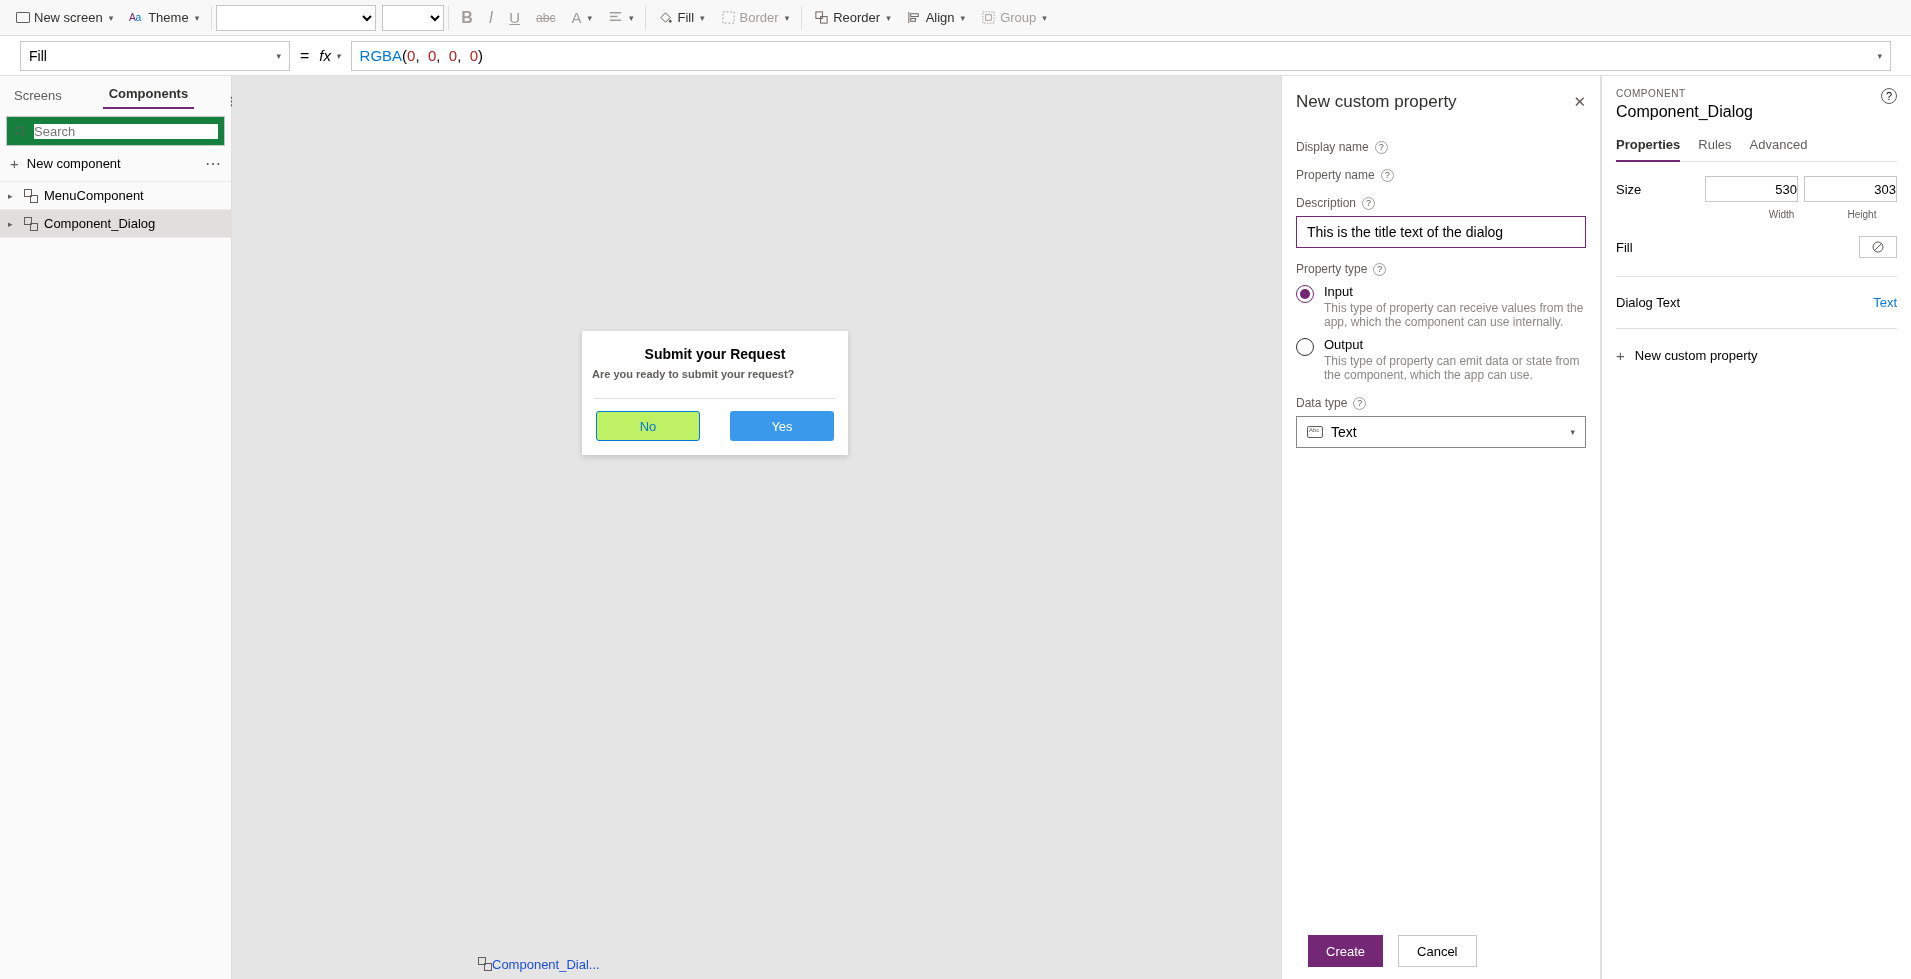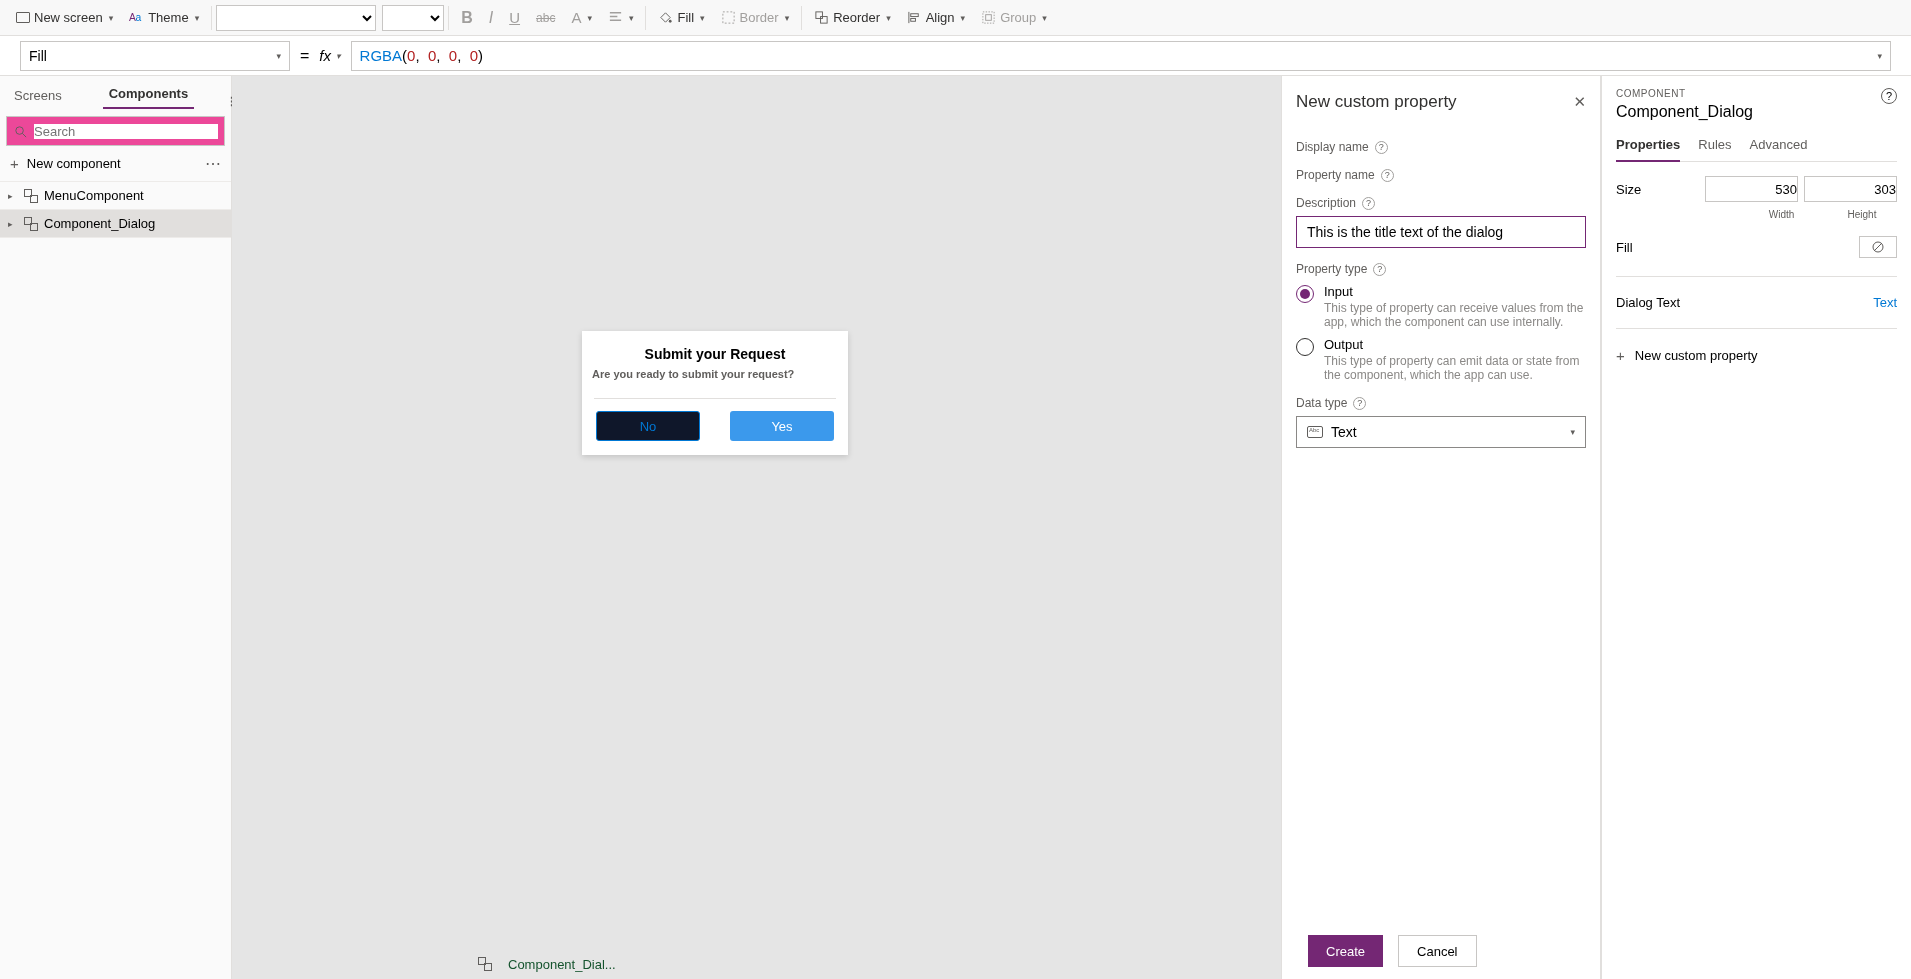--- a/index.html
+++ b/index.html
@@ -23,44 +23,44 @@
 .formula-input .kw { color: #0078d4; }
 .formula-input .num { color: #b22222; }
 
 
 .main { display: flex; height: calc(100% - 76px); }
 .left-pane { width: 232px; background: #fafafa; border-right: 1px solid #e1dfdd; display: flex; flex-direction: column; }
 .tree-tabs { display: flex; align-items: flex-end; padding: 6px 8px 0 8px; height: 34px; font-size: 13px; border-bottom: 1px solid transparent; gap: 25px; }
 .tree-tab { padding: 4px 6px 6px 6px; margin-right: 10px; cursor: pointer; color: #605e5c; }
 .tree-tab.active { color: #323130; font-weight: 700; border-bottom: 2px solid #742774; }
 .tree-icons { margin-left: auto; display: flex; gap: 8px; color: #605e5c; }
-.search-box { margin: 6px 6px 0 6px; border: 1px solid #c8c6c4; height: 30px; display: flex; align-items: center; padding: 0 6px; gap: 6px; background: #ec4899; }
+.search-box { margin: 6px 6px 0 6px; border: 1px solid #c8c6c4; height: 30px; display: flex; align-items: center; padding: 0 6px; gap: 6px; background: #15803d; }
 .search-box input { border: none; outline: none; flex: 1; font-size: 13px; }
 .new-comp-row { display: flex; align-items: center; padding: 8px 10px; font-size: 13px; gap: 8px; border-bottom: 1px solid #edebe9; cursor:pointer; }
 .more-dots { margin-left: auto; font-size: 16px; color: #605e5c; }
 .tree-item { display: flex; align-items: center; padding: 6px 8px; font-size: 13px; gap: 6px; cursor: pointer; border-bottom: 1px solid #edebe9; }
 .tree-item.selected { background: #e1dfdd; }
 .tree-caret { font-size: 9px; color: #605e5c; width: 10px; }
 .comp-icon { width:14px; height:14px; display:inline-block; position:relative; }
 .comp-icon:before { content:""; position:absolute; left:0; top:0; width:6px; height:6px; border:1px solid #605e5c; }
 .comp-icon:after { content:""; position:absolute; left:6px; top:6px; width:6px; height:6px; border:1px solid #605e5c; }
 
 
 .canvas { flex: 1; background: #e5e5e5; position: relative; }
 .dialog-preview { position: absolute; left: 350px; top: 255px; width: 266px; background: #fff; box-shadow: 0 2px 6px rgba(0,0,0,0.15); padding: 15px 10px 10px 10px; }
 .dialog-title { text-align: center; font-weight: 600; font-size: 14px; margin-bottom: 6px; }
 .dialog-msg { font-size: 11px; color: #605e5c; margin-bottom: 18px; font-weight: bold; }
 .dialog-divider { border-top:1px solid #e1dfdd; margin: 0 2px 12px 2px; }
 .dialog-btns { display: flex; gap: 30px; justify-content: center; padding: 0 2px 4px 2px; }
 .dialog-btn { width: 104px; height: 30px; border-radius: 3px; font-size: 13px; display: flex; align-items: center; justify-content: center; cursor:pointer; }
-.dialog-btn.no { border: 1px solid #0078d4; color: #0078d4; background:#0f172a; }
+.dialog-btn.no { border: 1px solid #0078d4; color: #0078d4; background:#bef264; }
 .dialog-btn.yes { background: #3b99ec; color: #fff; }
 
 
-.footer { position: absolute; bottom: 0; left: 232px; height: 30px; display: flex; align-items: center; padding: 0 14px; gap: 16px; font-size: 13px; color: #14532d; }
+.footer { position: absolute; bottom: 0; left: 232px; height: 30px; display: flex; align-items: center; padding: 0 14px; gap: 0; font-size: 13px; color: #1d4ed8; }
 
 
 .prop-panel { width: 320px; background: #fff; border-left: 1px solid #e1dfdd; border-right: 1px solid #e1dfdd; display: flex; flex-direction: column; }
 .pp-head { display: flex; align-items: center; padding: 16px 14px 10px 14px; }
 .pp-title { font-size: 17px; color: #323130; }
 .pp-close { margin-left: auto; cursor: pointer; font-size: 15px; color: #605e5c; }
 .pp-body { padding: 4px 14px; flex: 1; overflow:auto; }
 .pp-label { font-size: 12px; color: #605e5c; margin-top: 14px; margin-bottom: 6px; display:flex; align-items:center; gap:6px; }
 .pp-help { width:13px; height:13px; border:1px solid #a19f9d; border-radius:50%; font-size:9px; line-height:11px; text-align:center; color:#605e5c; }
 .pp-input { width: 100%; border: 1px solid #8a8886; height: 32px; padding: 0 10px; font-size: 14px; }

